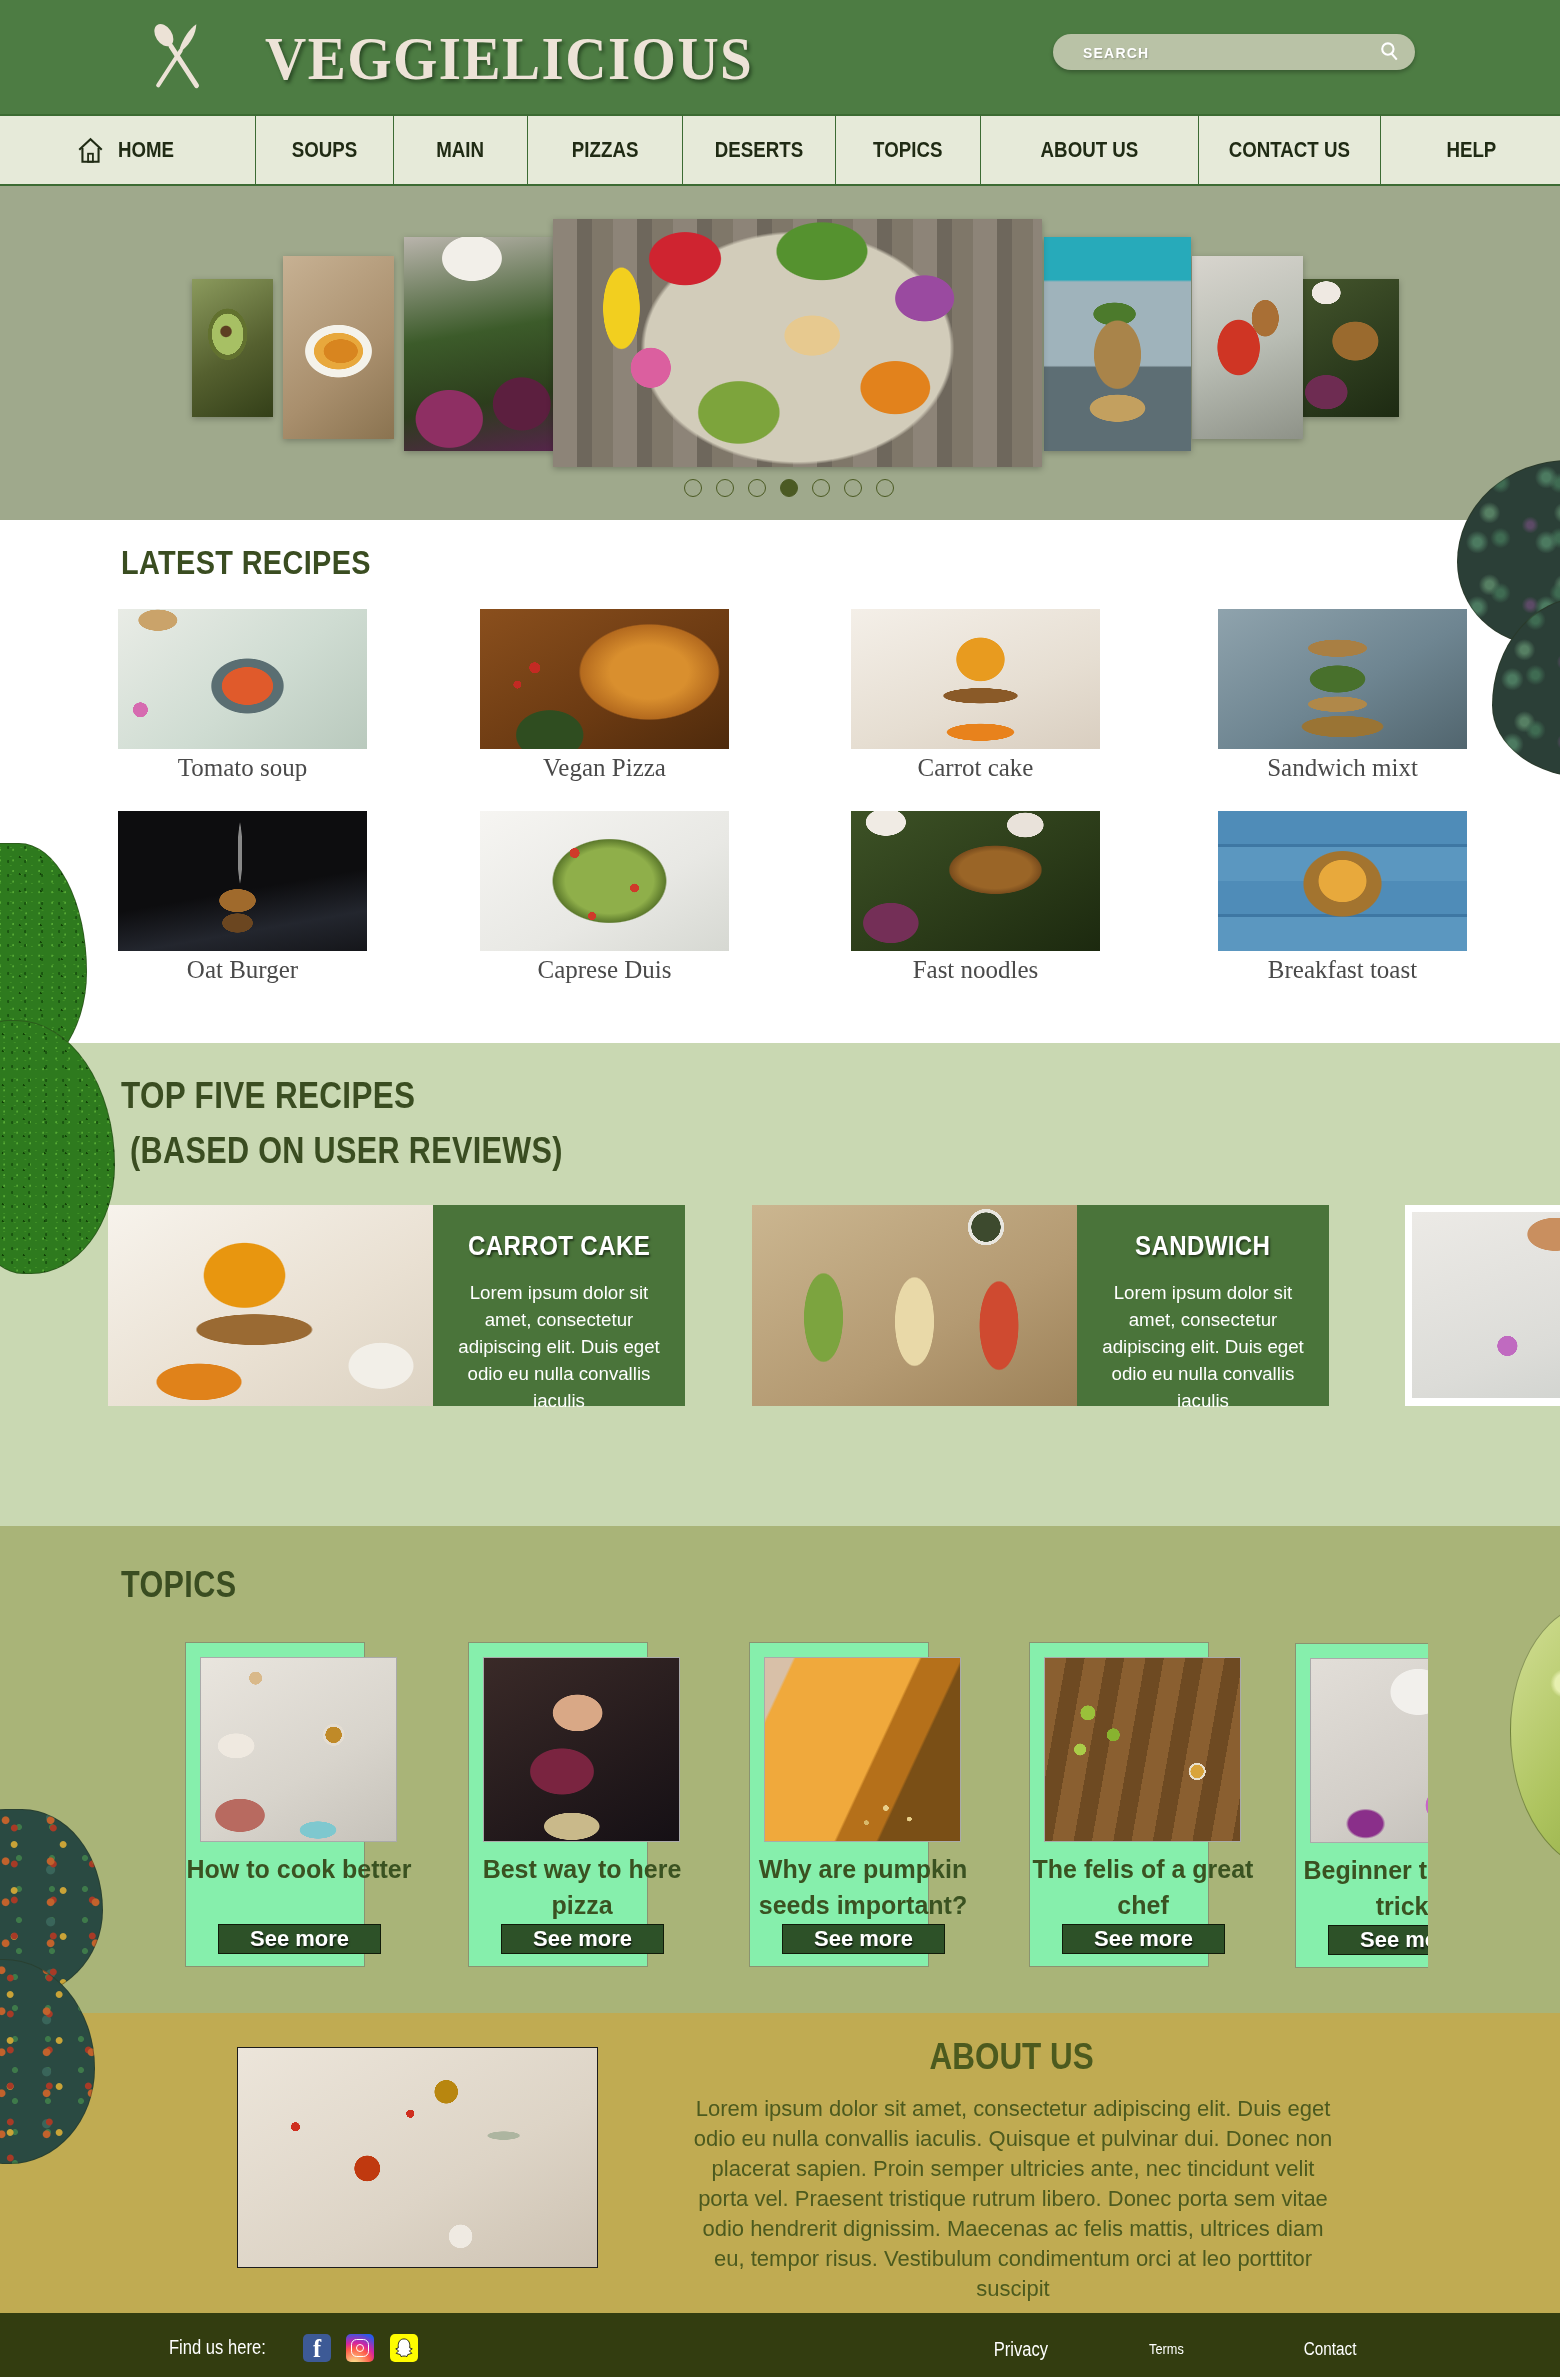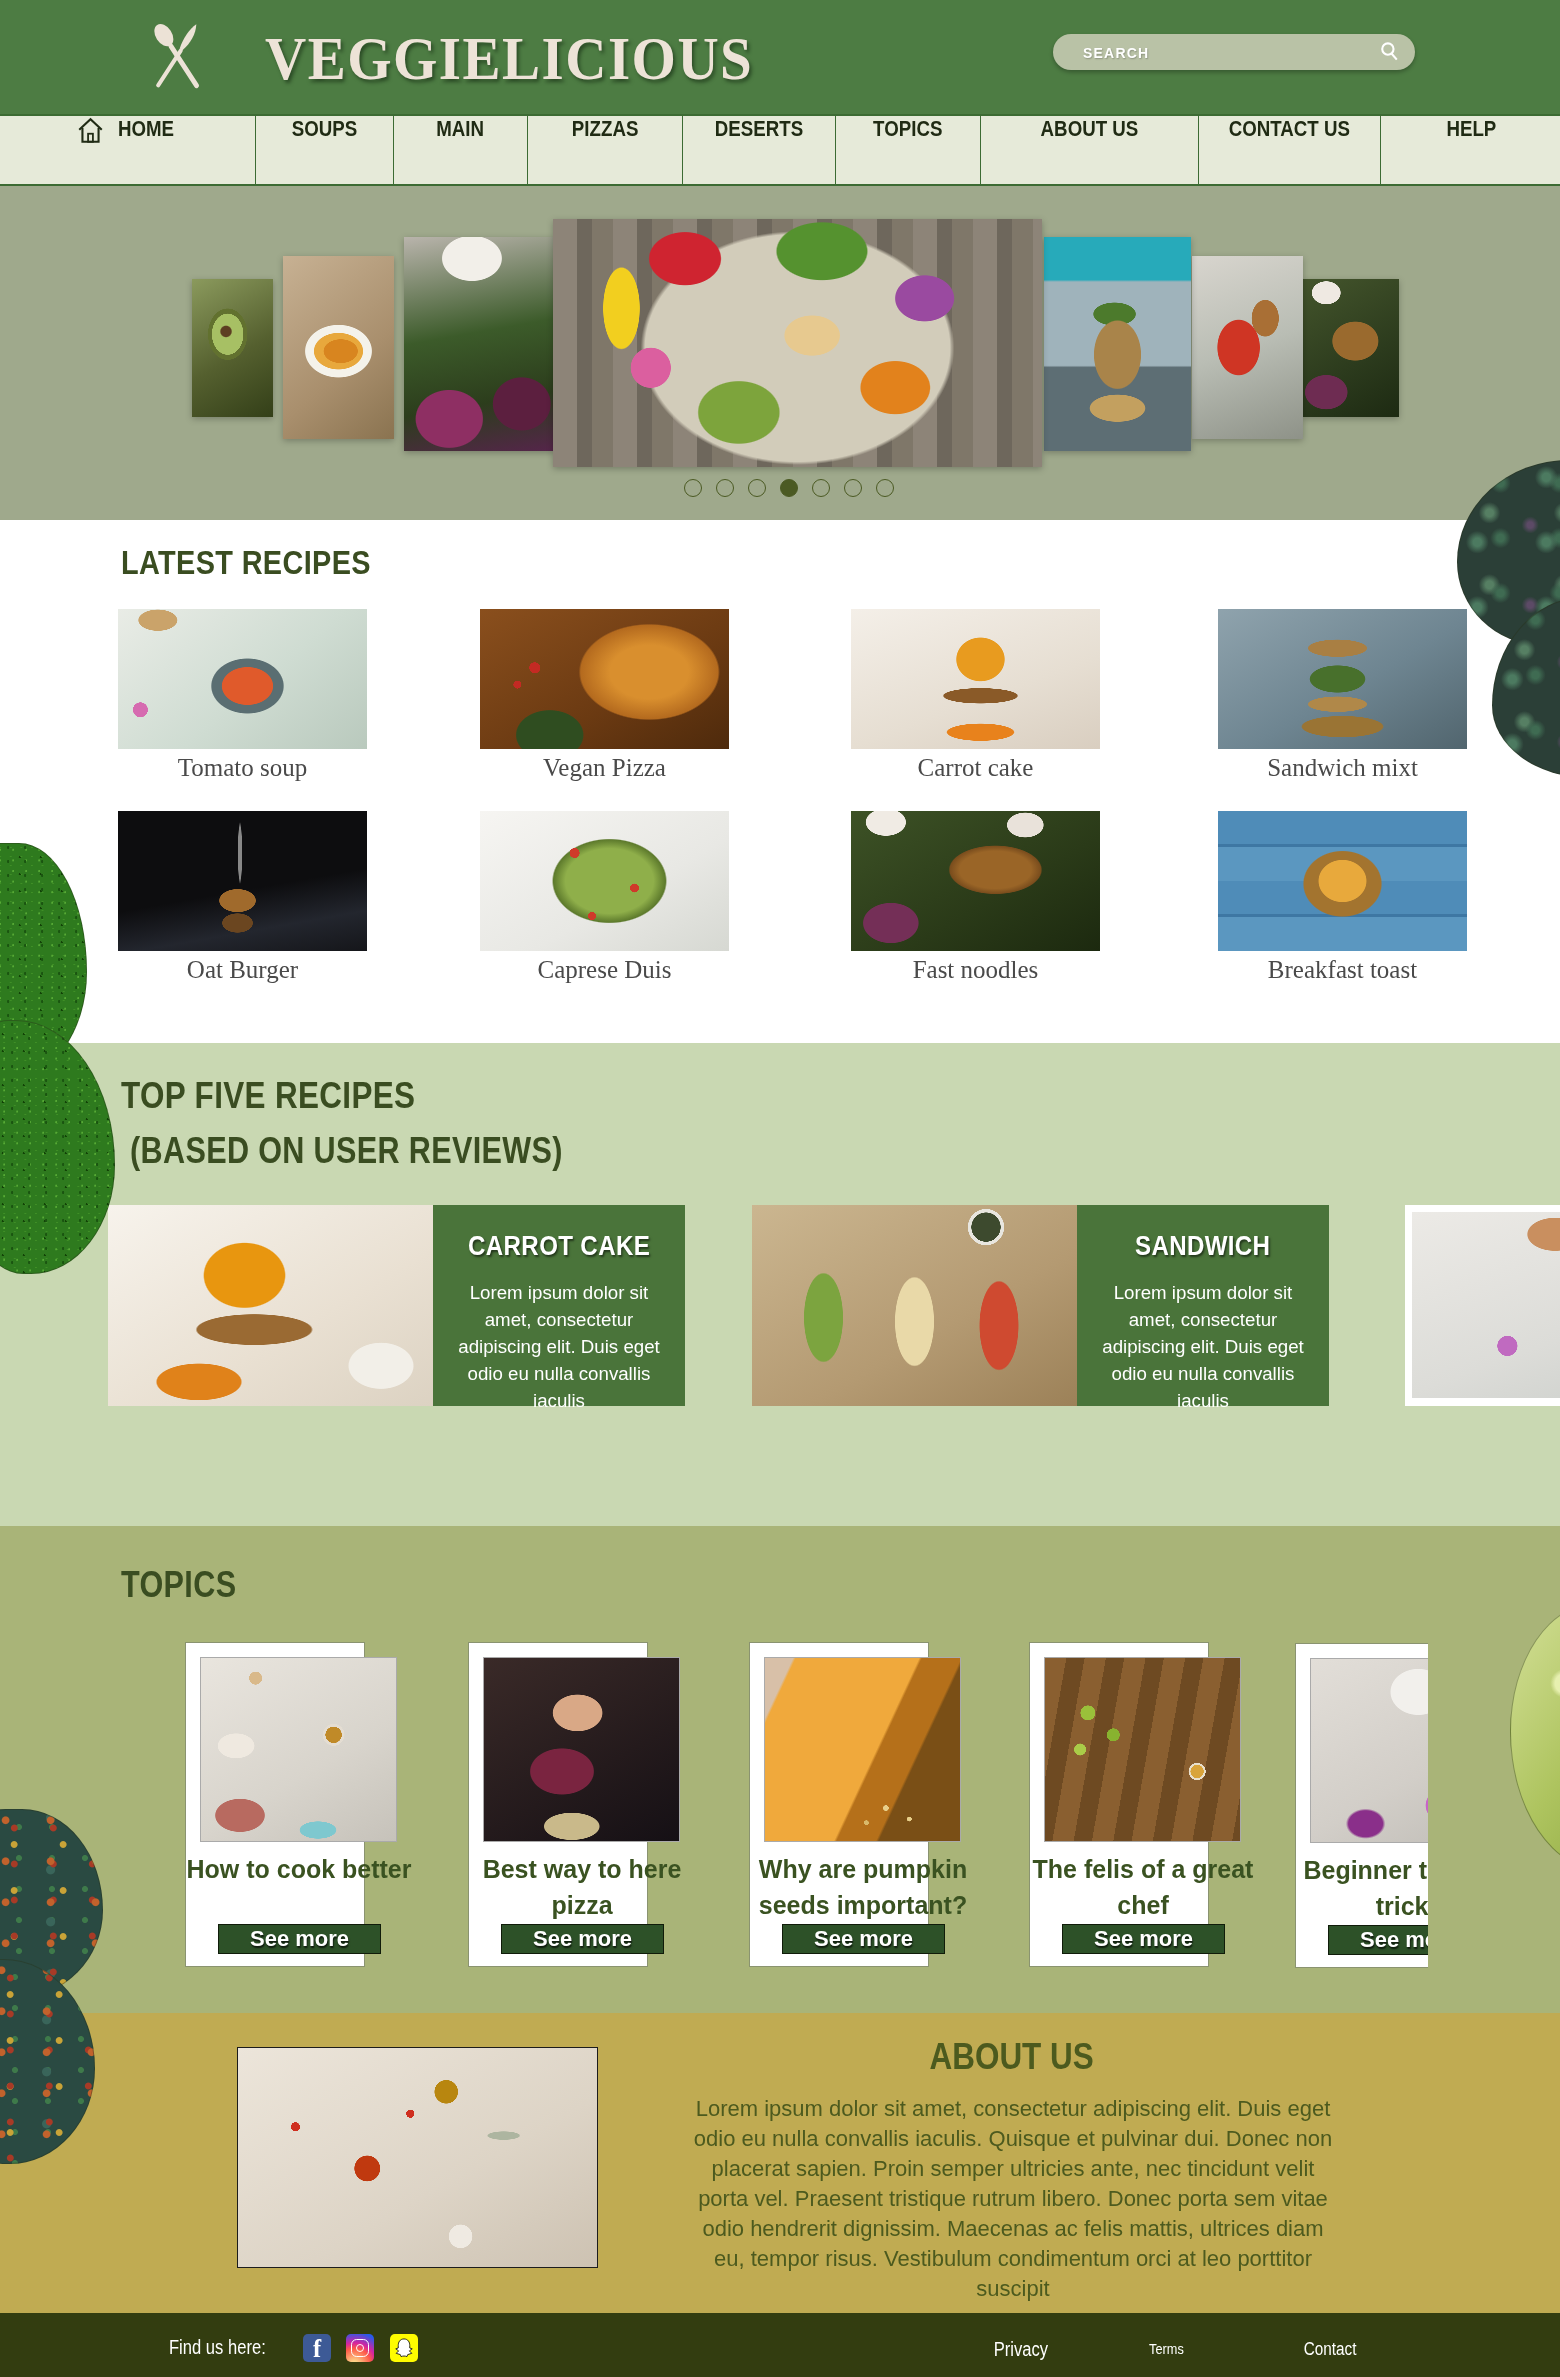--- a/index.html
+++ b/index.html
@@ -19,21 +19,21 @@
   #search-pill{left:1053px;top:34px;width:362px;height:36px;background:#b9c2a6;border-radius:18px;
       box-shadow:0 2.4px 4.1px rgba(0,0,0,.28);}
   #search-input{position:absolute;left:28px;top:0;width:276px;height:36px;border:none;background:transparent;
       outline:none;font-family:"Liberation Sans",sans-serif;font-size:14px;font-weight:bold;color:#fff;letter-spacing:1.2px;}
   #search-input::placeholder{color:#fff;opacity:1;text-shadow:0.8px 0.8px 1.6px rgba(0,0,0,.25);}
   #search-icon{position:absolute;right:14.6px;top:7.3px;}
 
   
   #nav{top:114px;height:72px;background:#e6ead9;border-top:2.4px solid #3c6b33;border-bottom:2.4px solid #3c6b33;
       box-sizing:border-box;display:flex;}
-  .nav-item{border-right:1.6px solid #3c6b33;display:flex;align-items:flex-start;justify-content:center;
+  .nav-item{border-right:1.6px solid #3c6b33;display:flex;align-items:center;justify-content:center;
       font-size:22px;font-weight:bold;color:#202b14;cursor:pointer;gap:8.1px;}
   .nav-item:last-child{border-right:none;}
 
   
   #hero{top:186px;height:334px;background:#9fa98c;}
   .slide{position:absolute;box-shadow:0 1.6px 6.5px rgba(0,0,0,.25);}
   #dots{position:absolute;left:684px;top:293px;display:flex;gap:14px;}
   .dot{width:18px;height:18px;border-radius:50%;border:1.6px solid #4b5a23;box-sizing:border-box;cursor:pointer;}
   .dot.active{background:#4b5a23;}
 
@@ -49,21 +49,21 @@
   .tf-card{position:absolute;top:162px;width:577px;height:201px;background:#fff;display:flex;}
   .tf-img{width:325px;height:201px;flex:none;}
   .tf-panel{width:252px;height:201px;flex:none;background:#4a743a;color:#fff;text-align:center;box-sizing:border-box;padding:24.4px 13px 0 13px;}
   .tf-title{font-size:28.4px;font-weight:bold;letter-spacing:0.4px;text-shadow:1.6px 2.4px 2.4px rgba(0,0,0,.55);}
   .tf-body{margin-top:16.3px;font-size:18.7px;line-height:27px;}
   #tf-card3{position:absolute;left:1405px;top:162px;width:577px;height:201px;background:#fff;}
   #tf-card3 .ph{left:7.3px;top:7.3px;width:318px;height:186px;}
 
   
   #topics{top:1526px;height:487px;background:#a9b478;}
-  .tp-card{position:absolute;top:116px;width:180px;height:325px;background:#ffffff;border:0.8px solid #8a9370;
+  .tp-card{position:absolute;top:116px;width:180px;height:325px;background:#86efac;border:0.8px solid #8a9370;
       box-sizing:border-box;}
   .tp-img{position:absolute;left:14px;top:14px;width:197px;height:185px;border:0.8px solid #aaa;box-sizing:border-box;}
   .tp-title{position:absolute;left:0;top:208px;width:226px;text-align:center;font-size:25px;line-height:36px;
       font-weight:bold;color:#3a5221;}
   .tp-btn{position:absolute;left:32px;top:281px;width:163px;height:30px;background:#2d5128;border:1.6px solid #101c0a;
       box-sizing:border-box;color:#fff;font-weight:bold;font-size:22px;text-align:center;line-height:27px;
       text-shadow:0.8px 1.6px 1.6px rgba(0,0,0,.7);cursor:pointer;}
   #tp-clip5{position:absolute;left:1295px;top:1643px;width:133px;height:325px;overflow:hidden;z-index:5;}
   #tp-clip5 .tp-card{left:0;top:0;}
 

